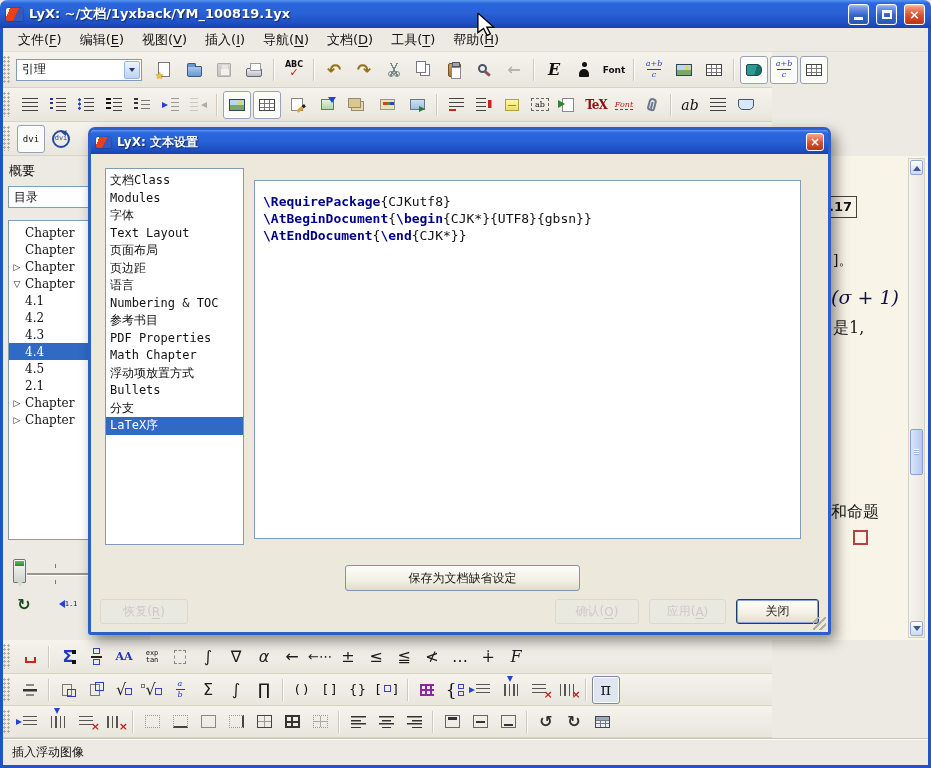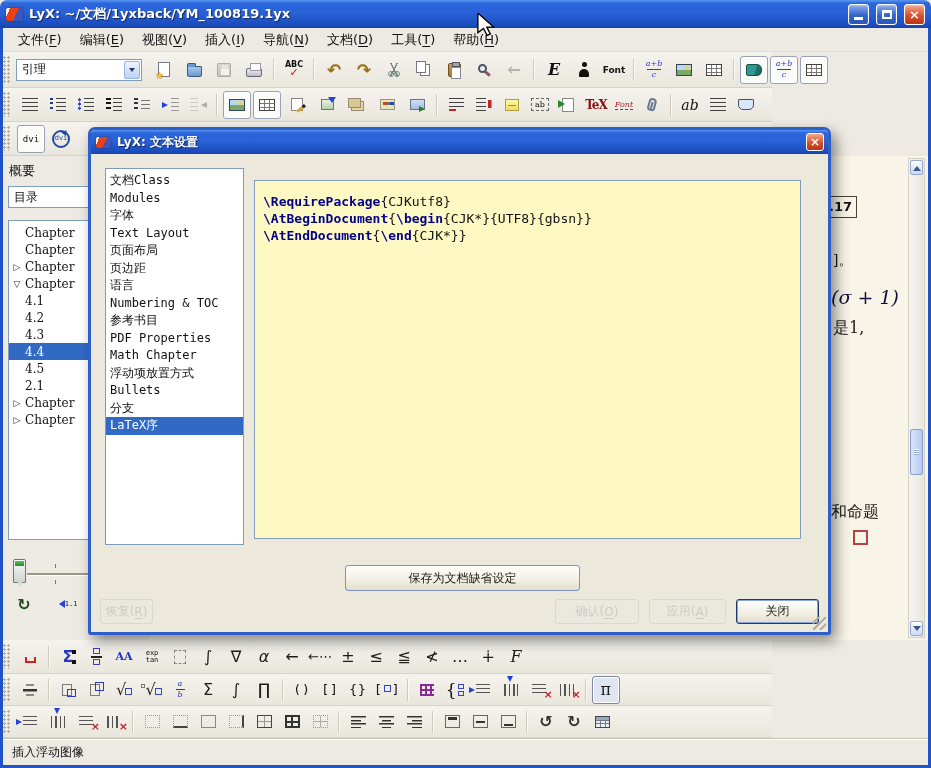--- a/index.html
+++ b/index.html
@@ -235,21 +235,21 @@
 
 .dialog{position:absolute;left:88px;top:127px;width:743px;height:508px;z-index:50;background:#ece9dc;border:3px solid #2e5fc8;border-radius:7px 7px 3px 3px;box-shadow:5px 6px 14px rgba(0,0,0,.45)}
 .dtitle{height:24px;display:flex;align-items:center;gap:6px;padding:0 4px 0 5px;border-radius:4px 4px 0 0;
  background:linear-gradient(180deg,#5a96f0 0%,#2a66dc 12%,#2a62d8 45%,#1c4ec0 85%,#1744ac 100%)}
 .dtitle .t{flex:1;color:#fff;font-weight:bold;font-size:12px;text-shadow:1px 1px 1px #14285a}
 .dclose{width:18px;height:18px;border:1px solid #fff;border-radius:3px;background:linear-gradient(#f4a888,#d85030 55%,#bc3414);color:#fff;font-weight:bold;font-size:12px;display:flex;align-items:center;justify-content:center}
 .dbody{position:absolute;left:0;right:0;top:24px;bottom:0;background:#ece9dc}
 .catlist{position:absolute;left:14px;top:14px;width:139px;height:377px;background:#fff;border:1px solid #7f9db9;padding-top:3px;overflow:hidden}
 .cat{height:17.5px;line-height:17.5px;padding-left:4px;font-family:"DejaVu Sans Mono",monospace;font-size:12px;white-space:nowrap}
 .cat.sel{background:#316ac5;color:#fff}
-.preamble{position:absolute;left:163px;top:26px;width:547px;height:359px;background:#fef9c3;border:1px solid #7f9db9;padding:12px 8px;font-family:"DejaVu Sans Mono",monospace;font-size:13px;line-height:17px;white-space:pre;overflow:hidden}
+.preamble{position:absolute;left:163px;top:26px;width:547px;height:359px;background:#ffffff;border:1px solid #7f9db9;padding:12px 8px;font-family:"DejaVu Sans Mono",monospace;font-size:13px;line-height:17px;white-space:pre;overflow:hidden}
 .cmd{color:#00008b;font-weight:bold}
 .btn{position:absolute;height:25px;display:flex;align-items:center;justify-content:center;font-size:12px;color:#1a1a14;background:linear-gradient(#fefefb,#f2efe4 60%,#e2ddc8);border:1px solid #7f93bd;border-radius:3px;white-space:nowrap}
 .btn.dis{color:#a6a291;background:#ece9da;border-color:#c6c1ab;box-shadow:none}
 .btn.default{border:1px solid #1f3a6e;box-shadow:inset 0 0 0 1px #88a4dc}
 .rgrip{position:absolute;right:2px;bottom:2px;width:13px;height:13px;background:repeating-linear-gradient(135deg,#0000 0 3px,#b4b0a0 3px 5px)}
 
 .cursor{position:absolute;left:477px;top:13px;z-index:99}
 </style>
 </head>
 <body>
@@ -805,21 +805,21 @@
         <div class="cat">Bullets</div>
         <div class="cat">分支</div>
         <div class="cat sel">LaTeX序</div>
       </div>
     <div class="preamble"><span class="cmd">\RequirePackage</span><span>{CJKutf8}</span>
 <span class="cmd">\AtBeginDocument</span><span>{</span><span class="cmd">\begin</span><span>{CJK*}{UTF8}{gbsn}}</span>
 <span class="cmd">\AtEndDocument</span><span>{</span><span class="cmd">\end</span><span>{CJK*}}</span></div>
     <div class="btn" style="left:254px;top:411px;width:235px;height:26px">
         <span>保存为文档缺省设定</span>
       </div>
-    <div class="btn dis" style="left:9px;top:445px;width:53px">
+    <div class="btn dis" style="left:9px;top:445px;width:88px">
         <span>恢复(</span>
         <u>R</u>
         <span>)</span>
       </div>
     <div class="btn dis" style="left:464px;top:445px;width:84px">
         <span>确认(</span>
         <u>O</u>
         <span>)</span>
       </div>
     <div class="btn dis" style="left:558px;top:445px;width:77px">

